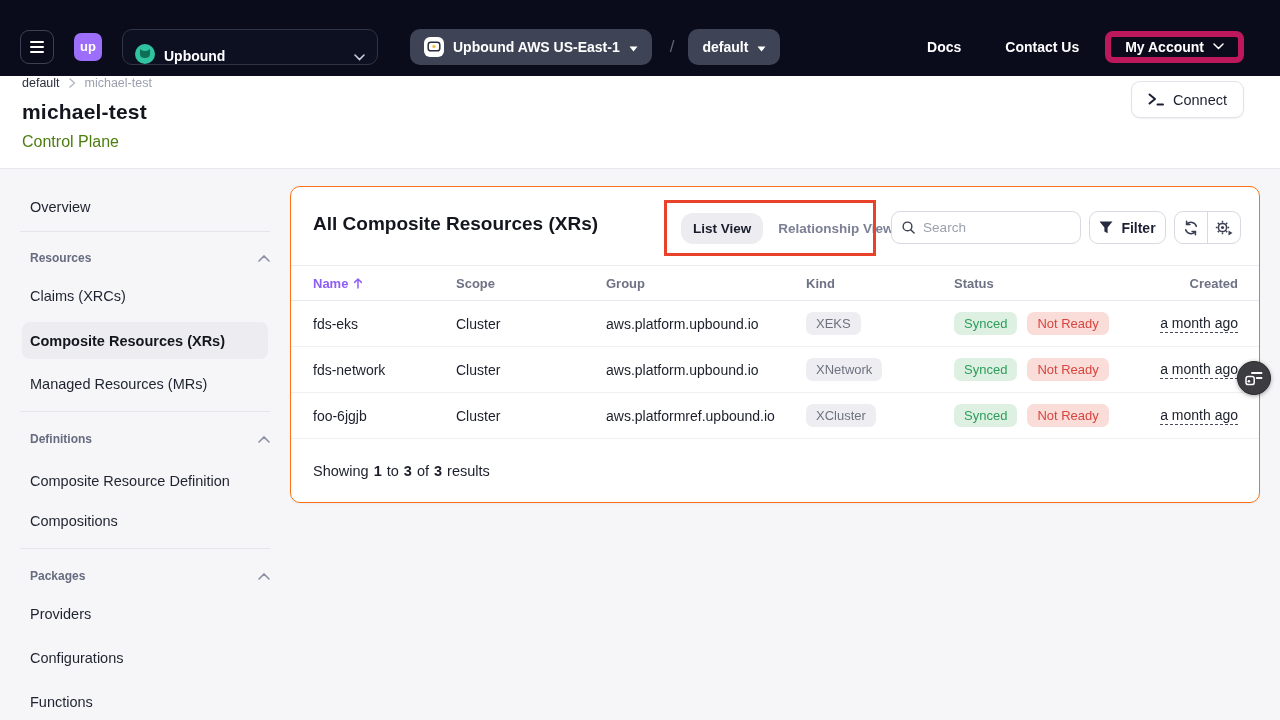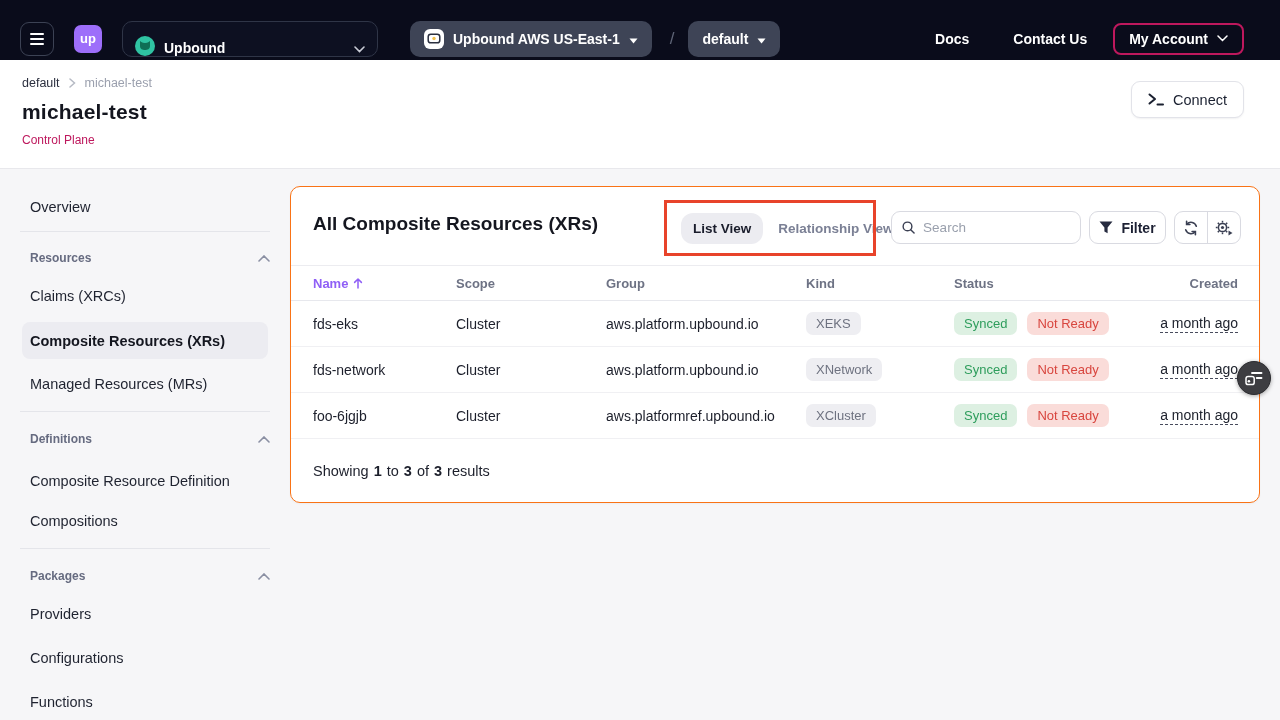--- a/index.html
+++ b/index.html
@@ -1,48 +1,48 @@
 <!DOCTYPE html>
 <html><head>
 <meta charset="utf-8">
 <style>
   * { margin:0; padding:0; box-sizing:border-box; }
   html,body { width:1280px; height:720px; overflow:hidden; }
   body { font-family:"Liberation Sans", sans-serif; background:#f6f6f8; position:relative; color:#1c1f2b; }
 
   
-  .navbar { position:absolute; top:0; left:0; width:1280px; height:60px; background:#0a0c1b;
+  .navbar { position:absolute; top:0; left:0; width:1280px; height:76px; background:#0a0c1b;
             display:flex; align-items:center; padding:17px 36px 0 20px; z-index:30; }
   .hamburger-btn { width:34px; height:34px; border:1.5px solid #3c4254; border-radius:9px;
             display:flex; flex-direction:column; align-items:center; justify-content:center; gap:3px; cursor:pointer; background:transparent; }
   .hamburger-btn i { display:block; width:14px; height:2px; background:#fff; border-radius:1px; }
   .nav-logo { width:28px; height:28px; margin-left:20px; background:#9d6efa; border-radius:7px; color:#fff;
             font-weight:bold; font-size:13px; display:flex; align-items:center; justify-content:center; cursor:pointer; }
   .org-dd { margin-left:20px; width:256px; height:36px; border:1px solid #2f3547; border-radius:10px;
             display:flex; align-items:flex-end; gap:9px; padding:0 12px; color:#fff; font-weight:bold; font-size:14px; cursor:pointer; background:#0d1021; }
   .org-avatar { width:20px; height:20px; border-radius:50%; background:#2fc3a2; display:flex; align-items:center; justify-content:center; }
   .dd-chevron { margin-left:auto; }
   .cp-pill { margin-left:32px; height:36px; background:#3e4456; border-radius:10px; display:flex;
             align-items:center; gap:9px; padding:0 14px; color:#fff; font-weight:bold; font-size:14px; cursor:pointer; }
   .cp-icon { width:20px; height:20px; background:#fff; border-radius:6px; display:flex; align-items:center; justify-content:center; }
   .nav-slash { color:#5f6577; font-size:17px; margin:0 14px 0 18px; }
   .group-pill { height:36px; background:#3e4456; border-radius:10px; display:flex; align-items:center;
             gap:9px; padding:0 14px; color:#fff; font-weight:bold; font-size:14px; cursor:pointer; }
   .nav-right { margin-left:auto; display:flex; align-items:center; }
   .nav-link { color:#fff; font-weight:bold; font-size:14px; cursor:pointer; margin-left:44px; }
-  .account-btn { margin-left:26px; height:32px; border:2px solid #be185d; border-radius:8px; background:transparent;
+  .account-btn { margin-left:26px; height:32px; border:6px solid #be185d; border-radius:8px; background:transparent;
             color:#fff; font-weight:bold; font-size:14px; display:flex; align-items:center; gap:9px; padding:0 14px; cursor:pointer; }
 
   
   .page-header { position:absolute; top:60px; left:0; width:1280px; height:109px; background:#fff; border-bottom:1px solid #e8e8ec; }
   .breadcrumb { position:absolute; left:22px; top:16px; display:flex; align-items:center; gap:9px; font-size:12.5px; }
   .bc-root { color:#2b2f3e; cursor:pointer; }
   .bc-current { color:#9ba0ae; }
   .page-title { position:absolute; left:22px; top:40px; font-size:21px; font-weight:bold; color:#14161f; letter-spacing:.2px; }
-  .page-subtitle { position:absolute; left:22px; top:73px; font-size:12px; color:#be185d; }
+  .page-subtitle { position:absolute; left:22px; top:73px; font-size:16px; color:#4d7c0f; }
   .connect-btn { position:absolute; right:36px; top:21px; height:37px; background:#fff; border:1px solid #e2e3e9;
             border-radius:9px; box-shadow:0 1px 2px rgba(20,20,40,.06); display:flex; align-items:center; gap:9px;
             padding:0 16px; font-family:inherit; font-weight:normal; font-size:14.5px; color:#1a2030; cursor:pointer; }
 
   
   .sidebar { position:absolute; top:169px; left:0; width:290px; }
   .side-item { margin-left:30px; height:24px; display:flex; align-items:center; font-size:14.5px; color:#1f2330; cursor:pointer; }
   .side-divider { height:1px; background:#e4e5ea; margin:0 20px; }
   .side-header { margin:0 20px 0 30px; height:20px; display:flex; align-items:center; justify-content:space-between;
             font-size:12px; font-weight:bold; color:#666b80; cursor:pointer; }

